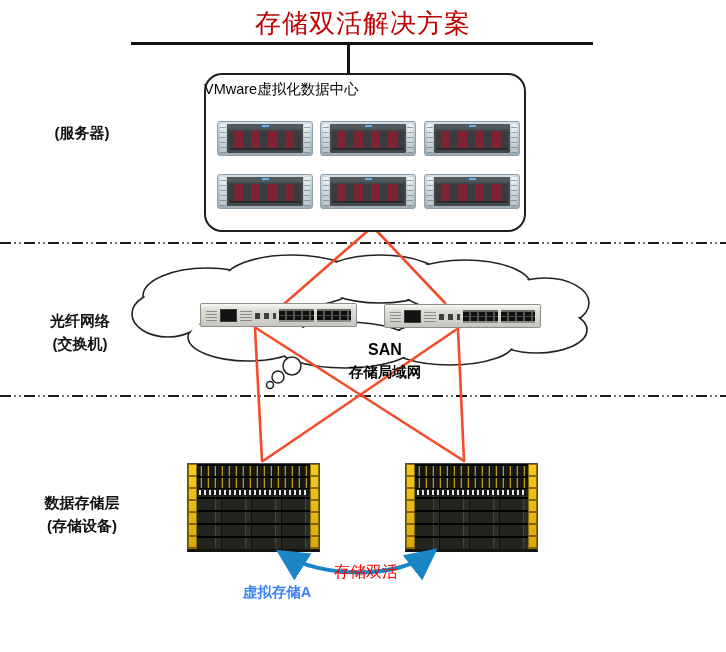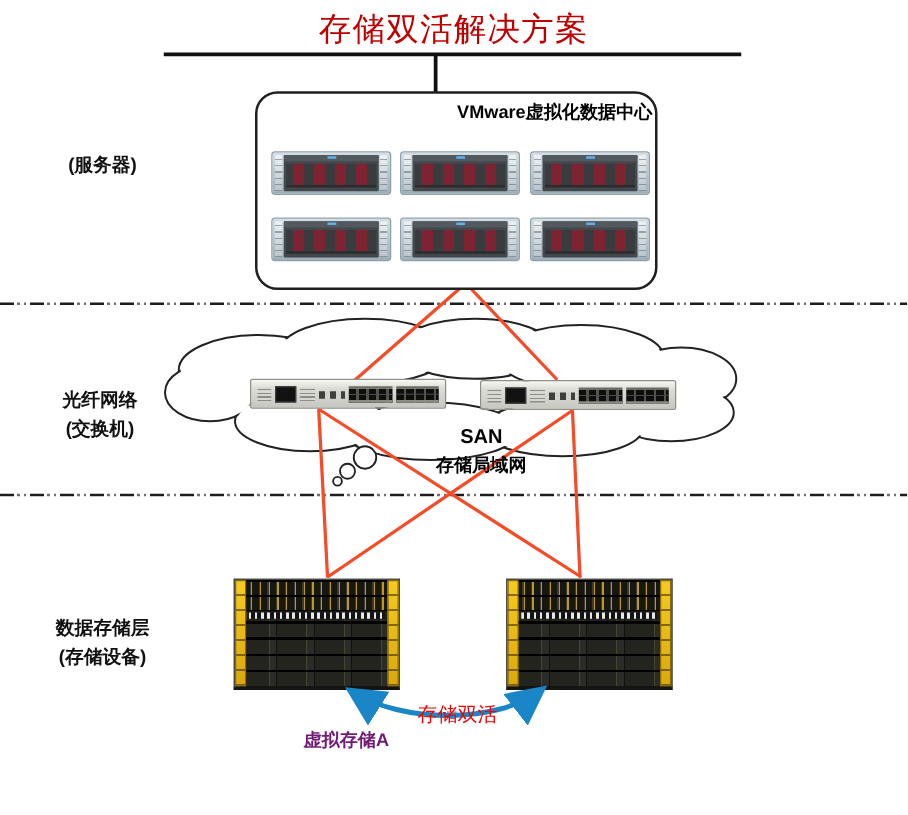--- a/index.html
+++ b/index.html
@@ -18,21 +18,21 @@
                line-height:23px;z-index:5;}
 
   
   .dashline{left:0;width:726px;height:2px;z-index:1;
     background:repeating-linear-gradient(90deg,#1c1c1c 0 11px,transparent 11px 14px,
       #6e6e6e 14px 16px,transparent 16px 19px,#6e6e6e 19px 21px,transparent 21px 24px);}
 
   
   .dc-box{left:204px;top:73px;width:318px;height:155px;border:2px solid #1f1f1f;
           border-radius:18px;background:#fff;z-index:3;}
-  .dc-title{left:204px;top:80px;width:318px;text-align:right;font-size:14.5px;font-weight:bold;z-index:4;}
+  .dc-title{left:204px;top:80px;width:318px;text-align:left;font-size:14.5px;font-weight:normal;z-index:4;}
 
   
   .server{width:96px;height:35px;display:flex;gap:1px;padding:2px;box-sizing:border-box;
           background:linear-gradient(#d4dee4,#9fadb6);border:1px solid #8ea0ab;border-radius:3px;z-index:4;}
   .srv-ear{width:6px;border-radius:1px;
            background:repeating-linear-gradient(0deg,rgba(90,105,115,.55) 0 1px,transparent 1px 5px),
                       linear-gradient(#eef2f4,#b7c3ca);}
   .srv-main{flex:1;background:#43484c;border-radius:1px;position:relative;overflow:hidden;}
   .srv-led{position:absolute;top:0;left:0;right:0;height:5px;background:#535a5f;}
   .srv-led::after{content:"";position:absolute;left:50%;top:1px;width:7px;height:2px;margin-left:-3px;
@@ -75,21 +75,21 @@
          background:repeating-linear-gradient(0deg,transparent 0 10px,#000 10px 12px),
                     repeating-linear-gradient(90deg,#17160f 0 3px,#3d3a2c 3px 4px,#b99a1e 4px 5px,#17160f 5px 7px);}
   .a-dots{height:5px;margin:1px 2px;
           background:repeating-linear-gradient(90deg,#e8e8e8 0 2px,#141412 2px 5px);}
   .a-drives{flex:1;
             background:repeating-linear-gradient(0deg,transparent 0 11px,#000 11px 13px),
                        repeating-linear-gradient(90deg,#24241f 0 18px,#4a452e 18px 19px,#2b2b27 19px 24px,#101010 24px 25px,#24241f 25px 30px);}
 
   
   .dual-label{left:316px;top:562px;width:100px;text-align:center;font-size:16px;font-weight:normal;z-index:6;}
-  .array-label{width:120px;text-align:center;font-size:14.5px;font-weight:bold;color:#701a75;z-index:6;}
+  .array-label{width:120px;text-align:center;font-size:14.5px;font-weight:bold;color:#3b82f6;z-index:6;}
 </style>
 </head>
 <body>
 
 <div id="canvas">
 
   <div class="abs main-title" style="color:#c00000;">存储双活解决方案</div>
   <div class="abs hline"></div>
   <div class="abs vline"></div>
 

